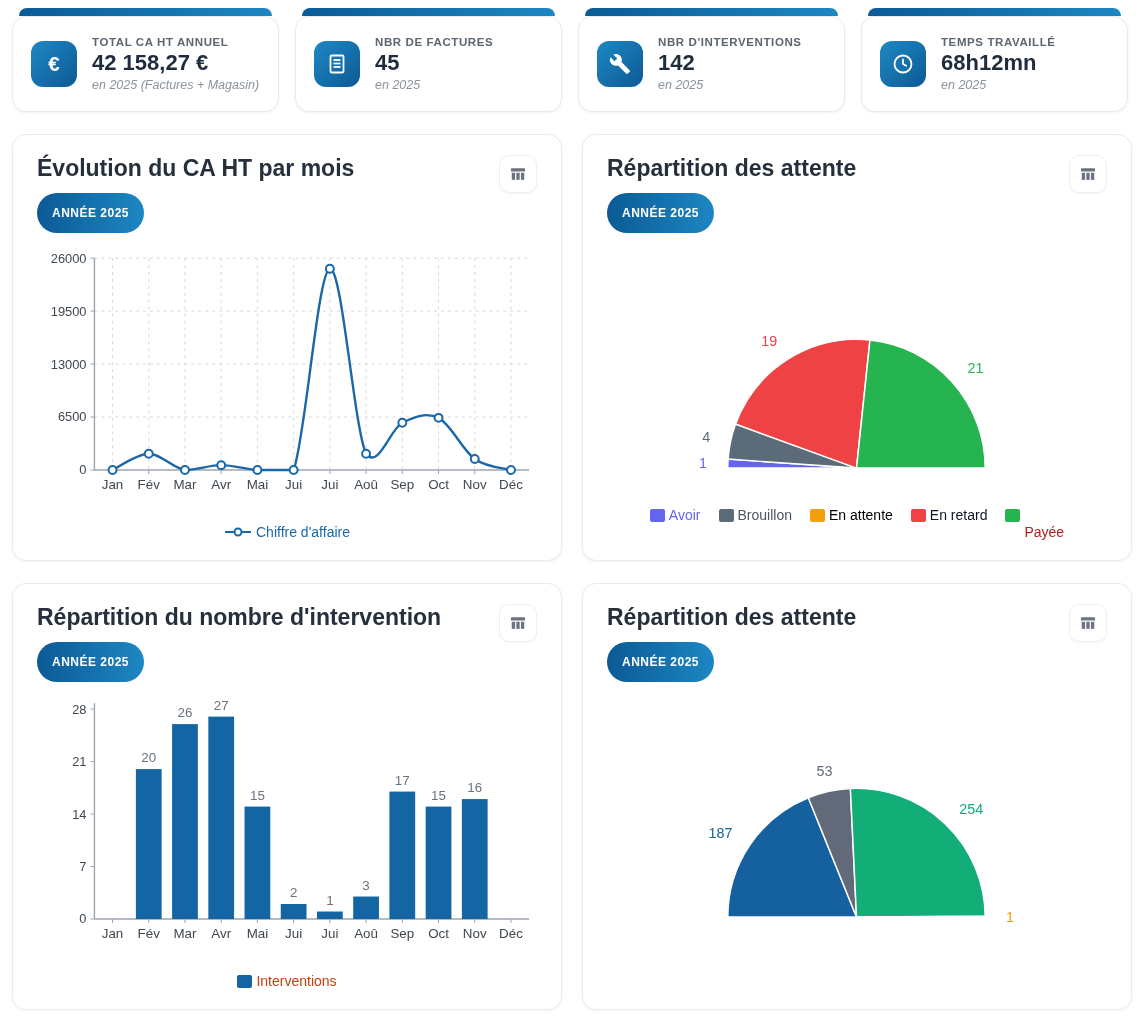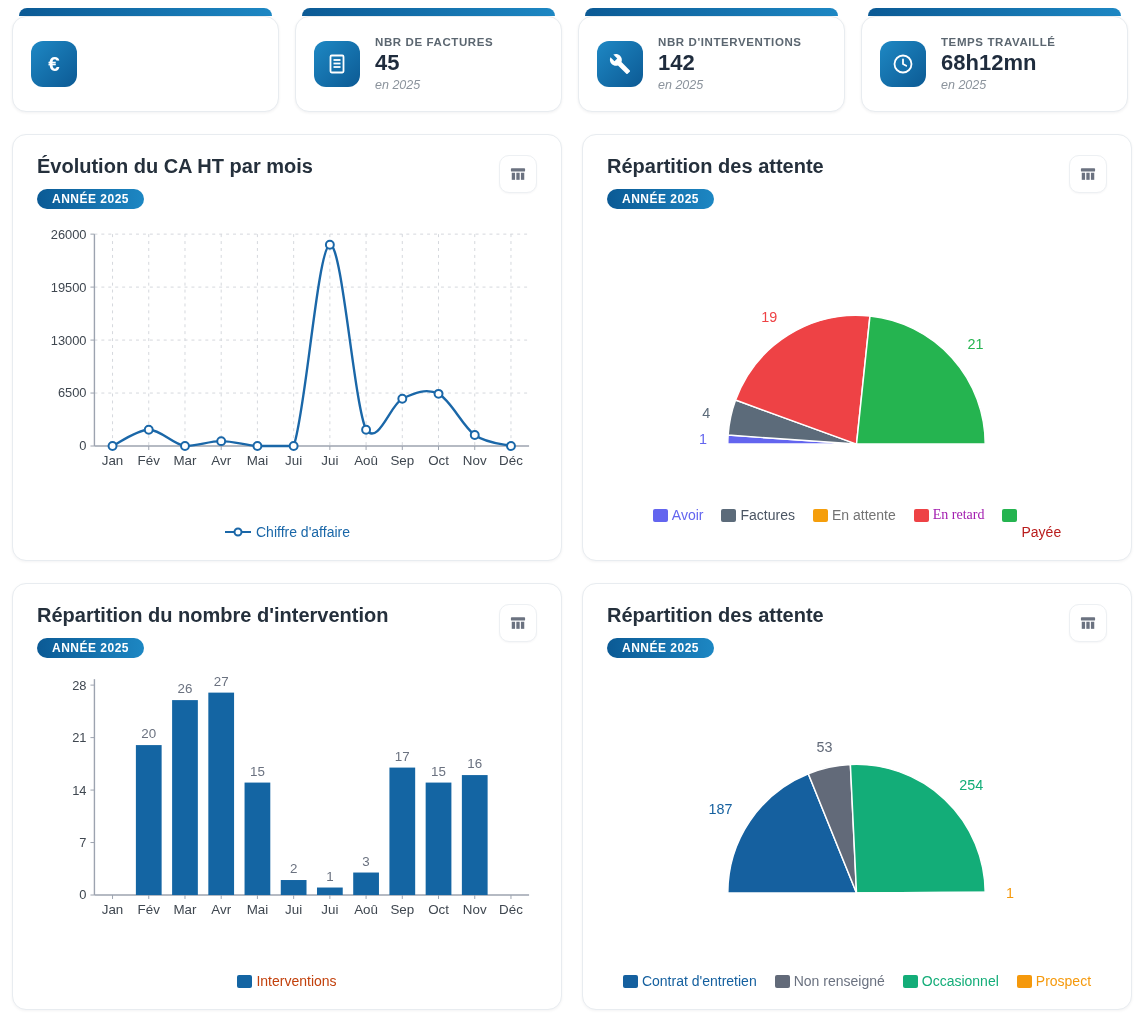--- a/index.html
+++ b/index.html
@@ -22,22 +22,22 @@
     color:#5b6670; text-transform:uppercase; white-space:nowrap; }
   .kpi-value { font-size:22px; font-weight:700; color:#1f2c3d; margin-top:2px; }
   .kpi-sub { font-size:12.5px; font-style:italic; color:#8b939c; margin-top:2px; white-space:nowrap; }
 
   
   .grid { display:grid; grid-template-columns:1fr 1fr; gap:22px 20px; }
   .card { background:#fff; border:1px solid #e8ecf0; border-radius:14px;
     box-shadow:0 1px 3px rgba(16,24,40,.05); padding:20px 24px 18px;
     height:427px; display:flex; flex-direction:column; }
   .card-head { display:flex; justify-content:space-between; align-items:flex-start; }
-  .card-title { font-size:20px; font-weight:700; color:#25303c; }
-  .badge { display:inline-block; margin-top:11px; padding:3px 15px; border-radius:999px;
+  .card-title { font-size:23px; font-weight:700; color:#25303c; }
+  .badge { display:inline-block; margin-top:11px; padding:13px 15px; border-radius:999px;
     background:linear-gradient(90deg,#0b5a95,#1d87c3); color:#fff;
     font-size:12px; font-weight:700; letter-spacing:.5px; }
   .icon-btn { width:38px; height:38px; border-radius:10px; border:1px solid #edf0f3;
     background:#fff; display:flex; align-items:center; justify-content:center;
     cursor:pointer; color:#6b7280; box-shadow:0 1px 2px rgba(16,24,40,.04); }
   .chart-wrap { margin-top:10px; }
   .pie-wrap { margin-top:44px; }
   .legend { margin-top:auto; display:flex; justify-content:center; align-items:center;
     gap:18px; padding-bottom:2px; font-size:14px; }
   .legend-item { display:inline-flex; align-items:center; gap:4px; cursor:pointer; white-space:nowrap; }
@@ -51,20 +51,25 @@
 
   <div class="kpi-row">
 
     <div class="kpi">
       <div class="kpi-accent"></div>
       <div class="kpi-body">
         <div class="kpi-icon">
           <svg width="26" height="26" viewBox="0 0 24 24">
               <text x="12" y="18" text-anchor="middle" font-size="19" font-weight="bold" fill="#fff">€</text>
             </svg>
+        </div>
+        <div class="kpi-texts">
+          <div class="kpi-label">TOTAL CA HT ANNUEL</div>
+          <div class="kpi-value">42 158,27 €</div>
+          <div class="kpi-sub">en 2025 (Factures + Magasin)</div>
         </div>
       </div>
     </div>
 
     <div class="kpi">
       <div class="kpi-accent"></div>
       <div class="kpi-body">
         <div class="kpi-icon">
           <svg width="24" height="24" viewBox="0 0 24 24" fill="none" stroke="#fff" stroke-width="1.8">
             <rect x="5.5" y="3.5" width="13" height="17" rx="1.2"></rect>
@@ -239,29 +244,29 @@
             <text x="364.2148686470865" y="95.9612784398124" text-anchor="start" font-size="14.5" fill="#25b450">21</text>
           </svg>
       </div>
       <div class="legend" id="legend-factures">
           <span class="legend-item">
             <span class="legend-swatch" style="background: rgb(99, 101, 239);"></span>
             <span style="color: rgb(99, 101, 239);">Avoir</span>
           </span>
           <span class="legend-item">
             <span class="legend-swatch" style="background: rgb(92, 107, 122);"></span>
-            <span style="color: rgb(75, 85, 99);">Factures</span>
+            <span style="color: rgb(75, 85, 99);">Brouillon</span>
           </span>
           <span class="legend-item">
             <span class="legend-swatch" style="background: rgb(245, 158, 11);"></span>
-            <span style="color: #737373;">En attente</span>
+            <span style="color: #000000;">En attente</span>
           </span>
           <span class="legend-item">
             <span class="legend-swatch" style="background: rgb(238, 66, 69);"></span>
-            <span style="color: #a21caf; font-family: Liberation Serif, serif;">En retard</span>
+            <span style="color: #0f172a;">En retard</span>
           </span>
           <span class="legend-item">
             <span class="legend-swatch" style="background: rgb(37, 180, 80);"></span>
             <span style="color: #b91c1c; margin-top: 34px;">Payée</span>
           </span>
         </div>
     </div>
 
     <div class="card">
       <div class="card-head">
@@ -366,33 +371,15 @@
             <path d="M252,192 L122,191.99999999999997 A130,130 0 0 1 203.30114285593143,71.46609890631764 Z" fill="#15609f" stroke="#fff" stroke-width="1.5"></path>
             <text x="126.81532654418872" y="112.56187157591722" text-anchor="end" font-size="14.5" fill="#15609f">187</text>
             <path d="M252,192 L203.30114285593143,71.46609890631764 A130,130 0 0 1 245.8143509429135,62.14724590620895 Z" fill="#626a79" stroke="#fff" stroke-width="1.5"></path>
             <text x="219.66857096525177" y="49.50193663450682" text-anchor="middle" font-size="14.5" fill="#626a79">53</text>
             <path d="M252,192 L245.8143509429135,62.14724590620895 A130,130 0 0 1 381.9973818094778,191.17494080161558 Z" fill="#13ad78" stroke="#fff" stroke-width="1.5"></path>
             <text x="355.85461341915817" y="87.38604435767674" text-anchor="start" font-size="14.5" fill="#13ad78">254</text>
             <path d="M252,192 L381.9973818094778,191.17494080161558 A130,130 0 0 1 382,192 Z" fill="#f5990c" stroke="#fff" stroke-width="1.5"></path>
             <text x="402.9992397158382" y="196.52082859138983" text-anchor="start" font-size="14.5" fill="#f5990c">1</text>
           </svg>
       </div>
-      <div class="legend" id="legend-clients">
-          <span class="legend-item">
-            <span class="legend-swatch" style="background: rgb(21, 96, 159);"></span>
-            <span style="color: rgb(21, 96, 159);">Contrat d'entretien</span>
-          </span>
-          <span class="legend-item">
-            <span class="legend-swatch" style="background: rgb(98, 106, 121);"></span>
-            <span style="color: rgb(107, 114, 128);">Non renseigné</span>
-          </span>
-          <span class="legend-item">
-            <span class="legend-swatch" style="background: rgb(19, 173, 120);"></span>
-            <span style="color: rgb(19, 173, 120);">Occasionnel</span>
-          </span>
-          <span class="legend-item">
-            <span class="legend-swatch" style="background: rgb(245, 153, 12);"></span>
-            <span style="color: rgb(245, 153, 12);">Prospect</span>
-          </span>
-        </div>
     </div>
   </div>
 </div>
 
 </body></html>

